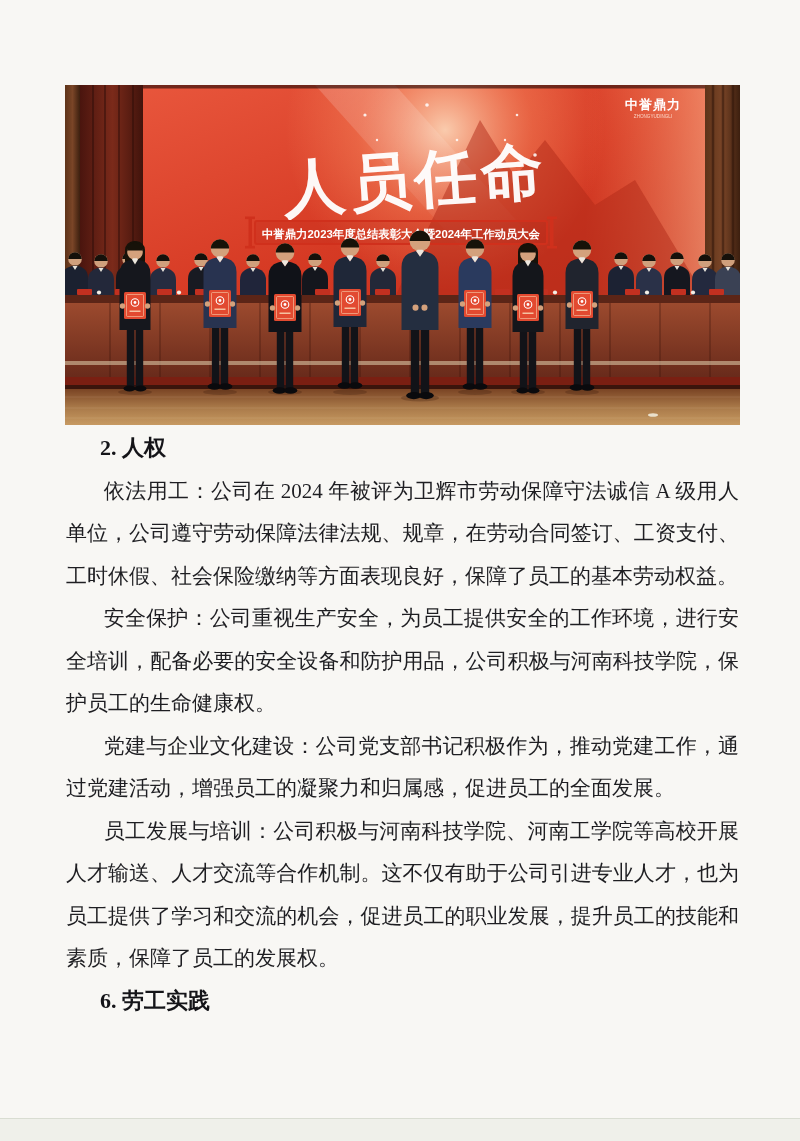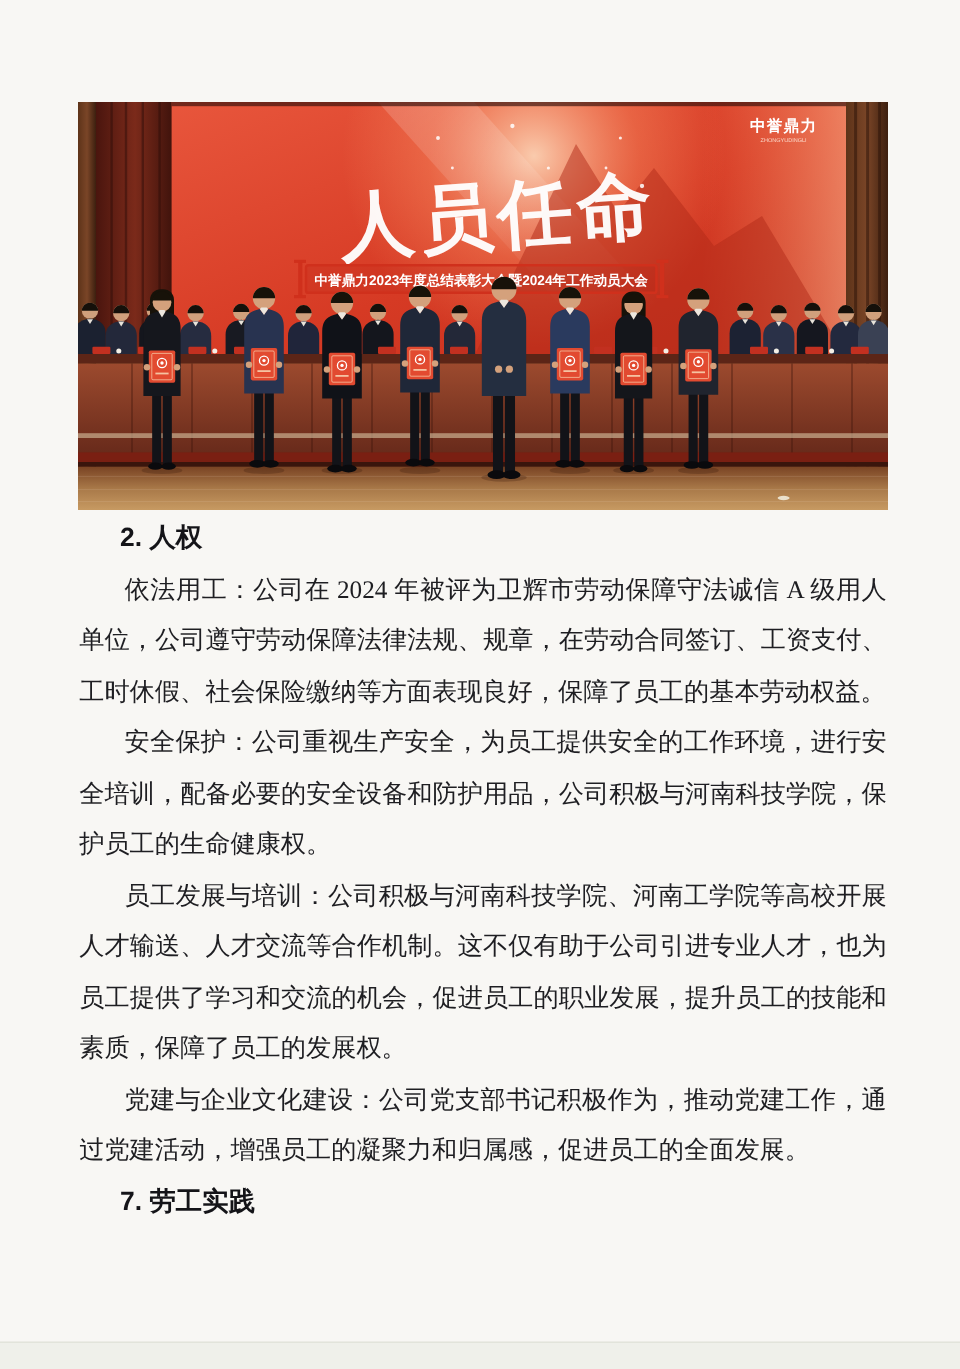--- a/index.html
+++ b/index.html
@@ -15,21 +15,21 @@
   }
   .photo-wrap svg{display:block;}
   .doc{
     position:absolute;left:66px;top:427px;width:673px;
     font-size:21px;line-height:42.5px;text-align:justify;
   }
   .doc p{margin:0;text-indent:1.8em;}
   .doc h2{
     margin:0;font-size:22px;font-weight:700;text-indent:1.55em;
     line-height:42.5px;text-align:left;
-    font-family:Liberation Sans, sans-serif;
+    font-family:Liberation Serif, serif;
     color:#141418;
   }
   .scanline{
     position:absolute;left:0;top:1118px;width:800px;height:1px;
     background:#d9ddd2;
   }
   .bottom-strip{
     position:absolute;left:0;top:1119px;width:800px;height:22px;
     background:#eff0ea;
   }
@@ -279,19 +279,19 @@
           <circle class="hand" cx="12.5" cy="68" r="2.7"></circle>
     </g>
   </g>
 </svg>
 </div>
 
 <div class="doc">
   <h2>2. 人权</h2>
   <p>依法用工：公司在 2024 年被评为卫辉市劳动保障守法诚信 A 级用人单位，公司遵守劳动保障法律法规、规章，在劳动合同签订、工资支付、工时休假、社会保险缴纳等方面表现良好，保障了员工的基本劳动权益。</p>
   <p>安全保护：公司重视生产安全，为员工提供安全的工作环境，进行安全培训，配备必要的安全设备和防护用品，公司积极与河南科技学院，保护员工的生命健康权。</p>
+  <p>党建与企业文化建设：公司党支部书记积极作为，推动党建工作，通过党建活动，增强员工的凝聚力和归属感，促进员工的全面发展。</p>
   <p>员工发展与培训：公司积极与河南科技学院、河南工学院等高校开展人才输送、人才交流等合作机制。这不仅有助于公司引进专业人才，也为员工提供了学习和交流的机会，促进员工的职业发展，提升员工的技能和素质，保障了员工的发展权。</p>
-  <p>党建与企业文化建设：公司党支部书记积极作为，推动党建工作，通过党建活动，增强员工的凝聚力和归属感，促进员工的全面发展。</p>
-  <h2>7. 劳工实践</h2>
+  <h2>6. 劳工实践</h2>
 </div>
 
 <div class="scanline"></div>
 <div class="bottom-strip"></div>
 
 </body></html>

